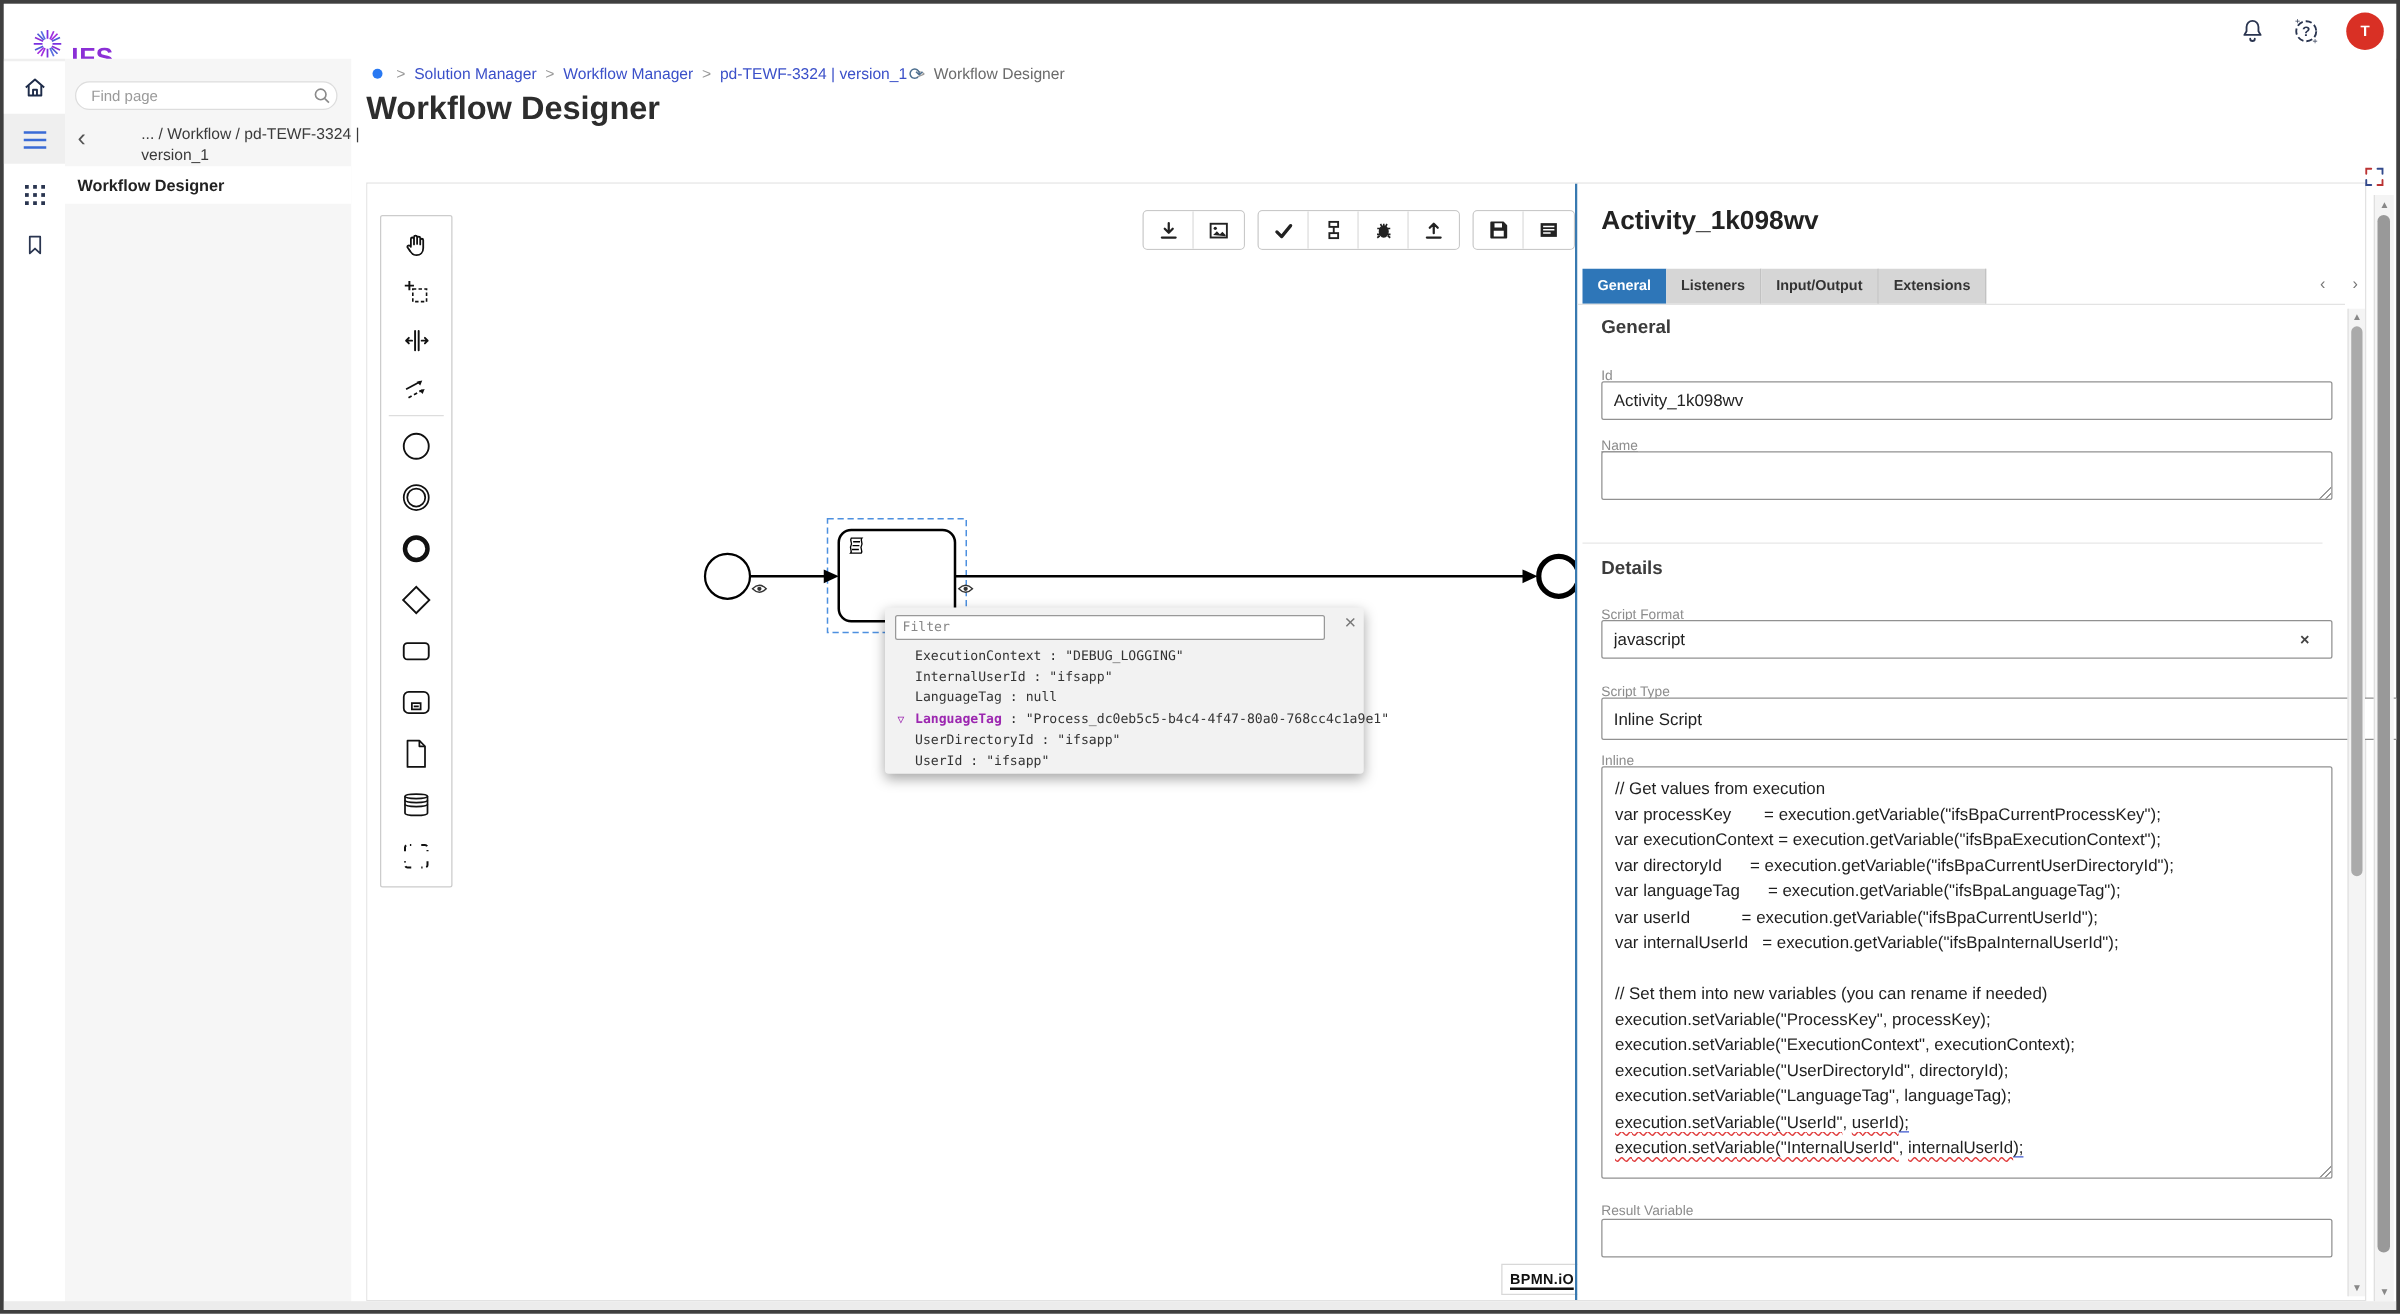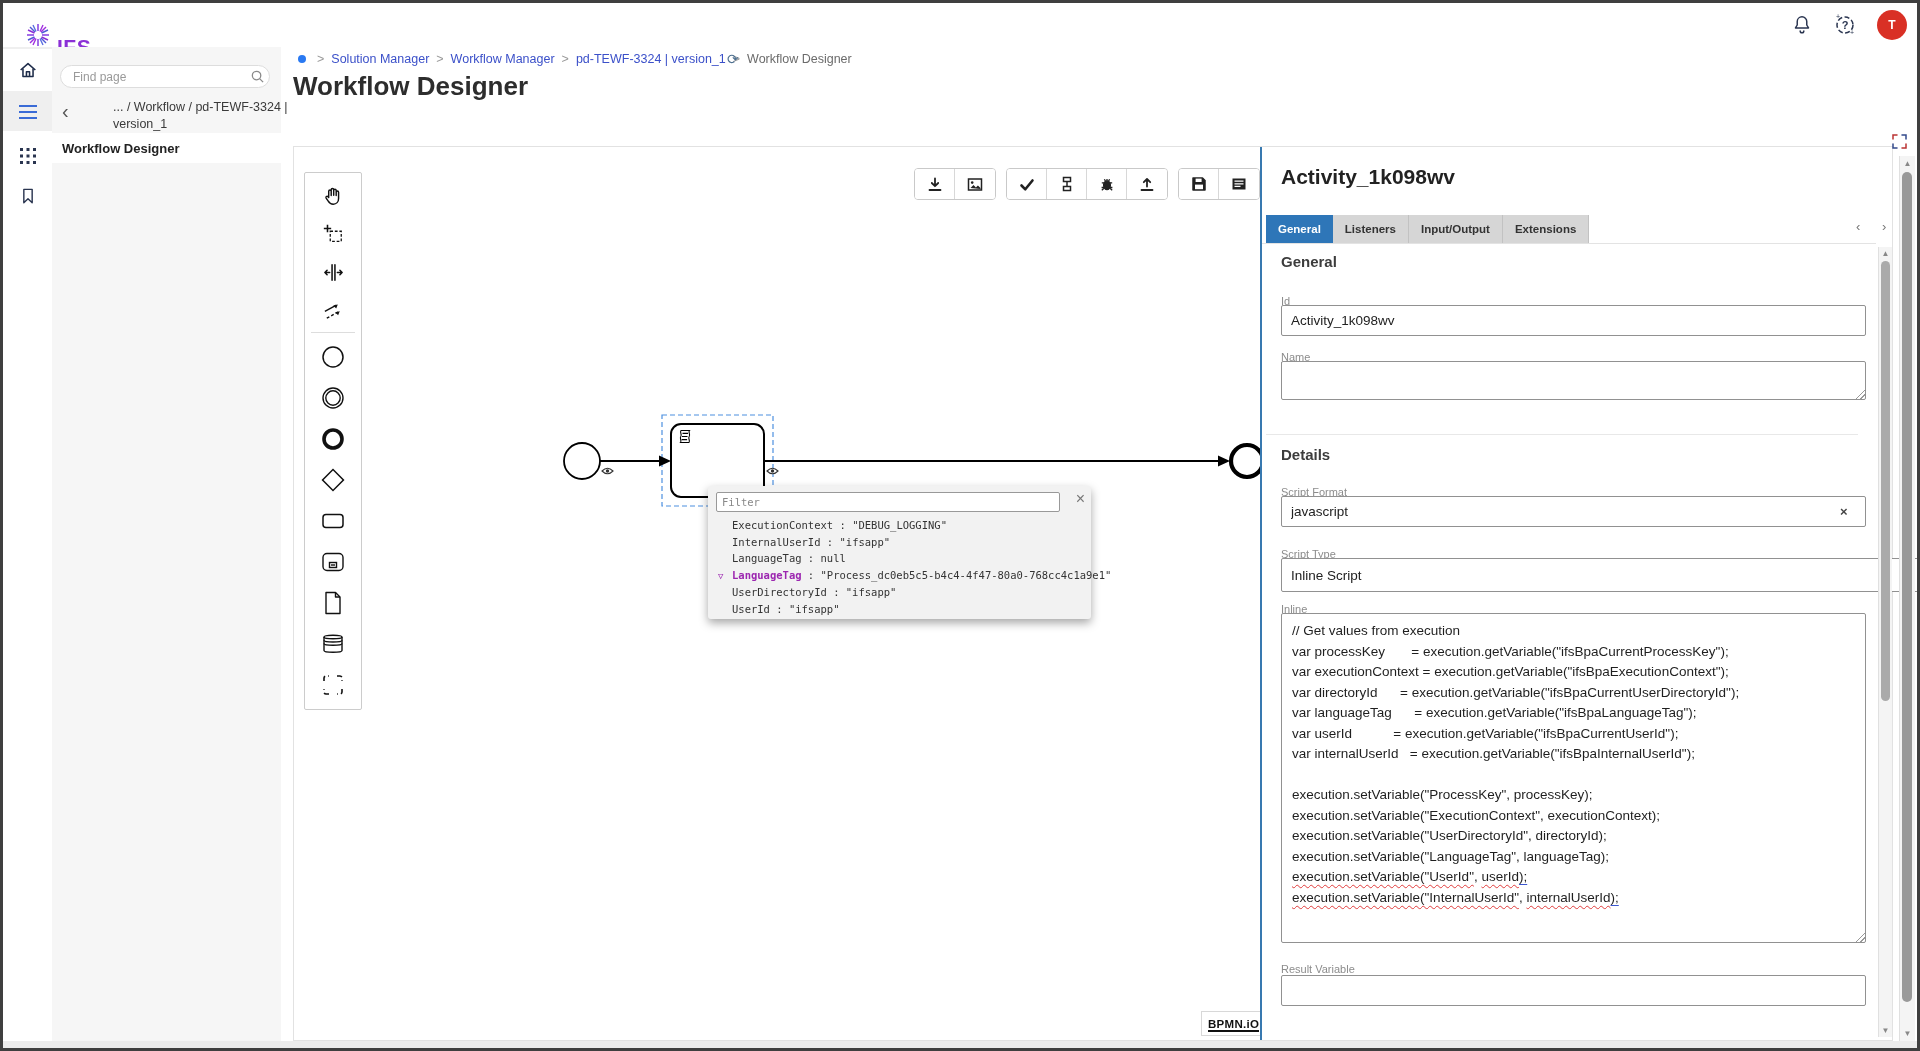--- a/index.html
+++ b/index.html
@@ -486,20 +486,21 @@
           <div class="code-line"><span>var directoryId      = execution.getVariable("ifsBpaCurrentUserDirectoryId");</span><span class="sq"></span><span></span><span class="sq"></span><span class="bu"></span></div>
 
           <div class="code-line"><span>var languageTag      = execution.getVariable("ifsBpaLanguageTag");</span><span class="sq"></span><span></span><span class="sq"></span><span class="bu"></span></div>
 
           <div class="code-line"><span>var userId           = execution.getVariable("ifsBpaCurrentUserId");</span><span class="sq"></span><span></span><span class="sq"></span><span class="bu"></span></div>
 
           <div class="code-line"><span>var internalUserId   = execution.getVariable("ifsBpaInternalUserId");</span><span class="sq"></span><span></span><span class="sq"></span><span class="bu"></span></div>
 
           <div class="code-line"><span> </span><span class="sq"></span><span></span><span class="sq"></span><span class="bu"></span></div>
 
+          <div class="code-line"><span>// Set them into new variables (you can rename if needed)</span><span class="sq"></span><span></span><span class="sq"></span><span class="bu"></span></div>
 
           <div class="code-line"><span>execution.setVariable("ProcessKey", processKey);</span><span class="sq"></span><span></span><span class="sq"></span><span class="bu"></span></div>
 
           <div class="code-line"><span>execution.setVariable("ExecutionContext", executionContext);</span><span class="sq"></span><span></span><span class="sq"></span><span class="bu"></span></div>
 
           <div class="code-line"><span>execution.setVariable("UserDirectoryId", directoryId);</span><span class="sq"></span><span></span><span class="sq"></span><span class="bu"></span></div>
 
           <div class="code-line"><span>execution.setVariable("LanguageTag", languageTag);</span><span class="sq"></span><span></span><span class="sq"></span><span class="bu"></span></div>
 
           <div class="code-line"><span></span><span class="sq">execution.setVariable("UserId"</span><span>, </span><span class="sq">userId</span><span class="bu">);</span></div>

